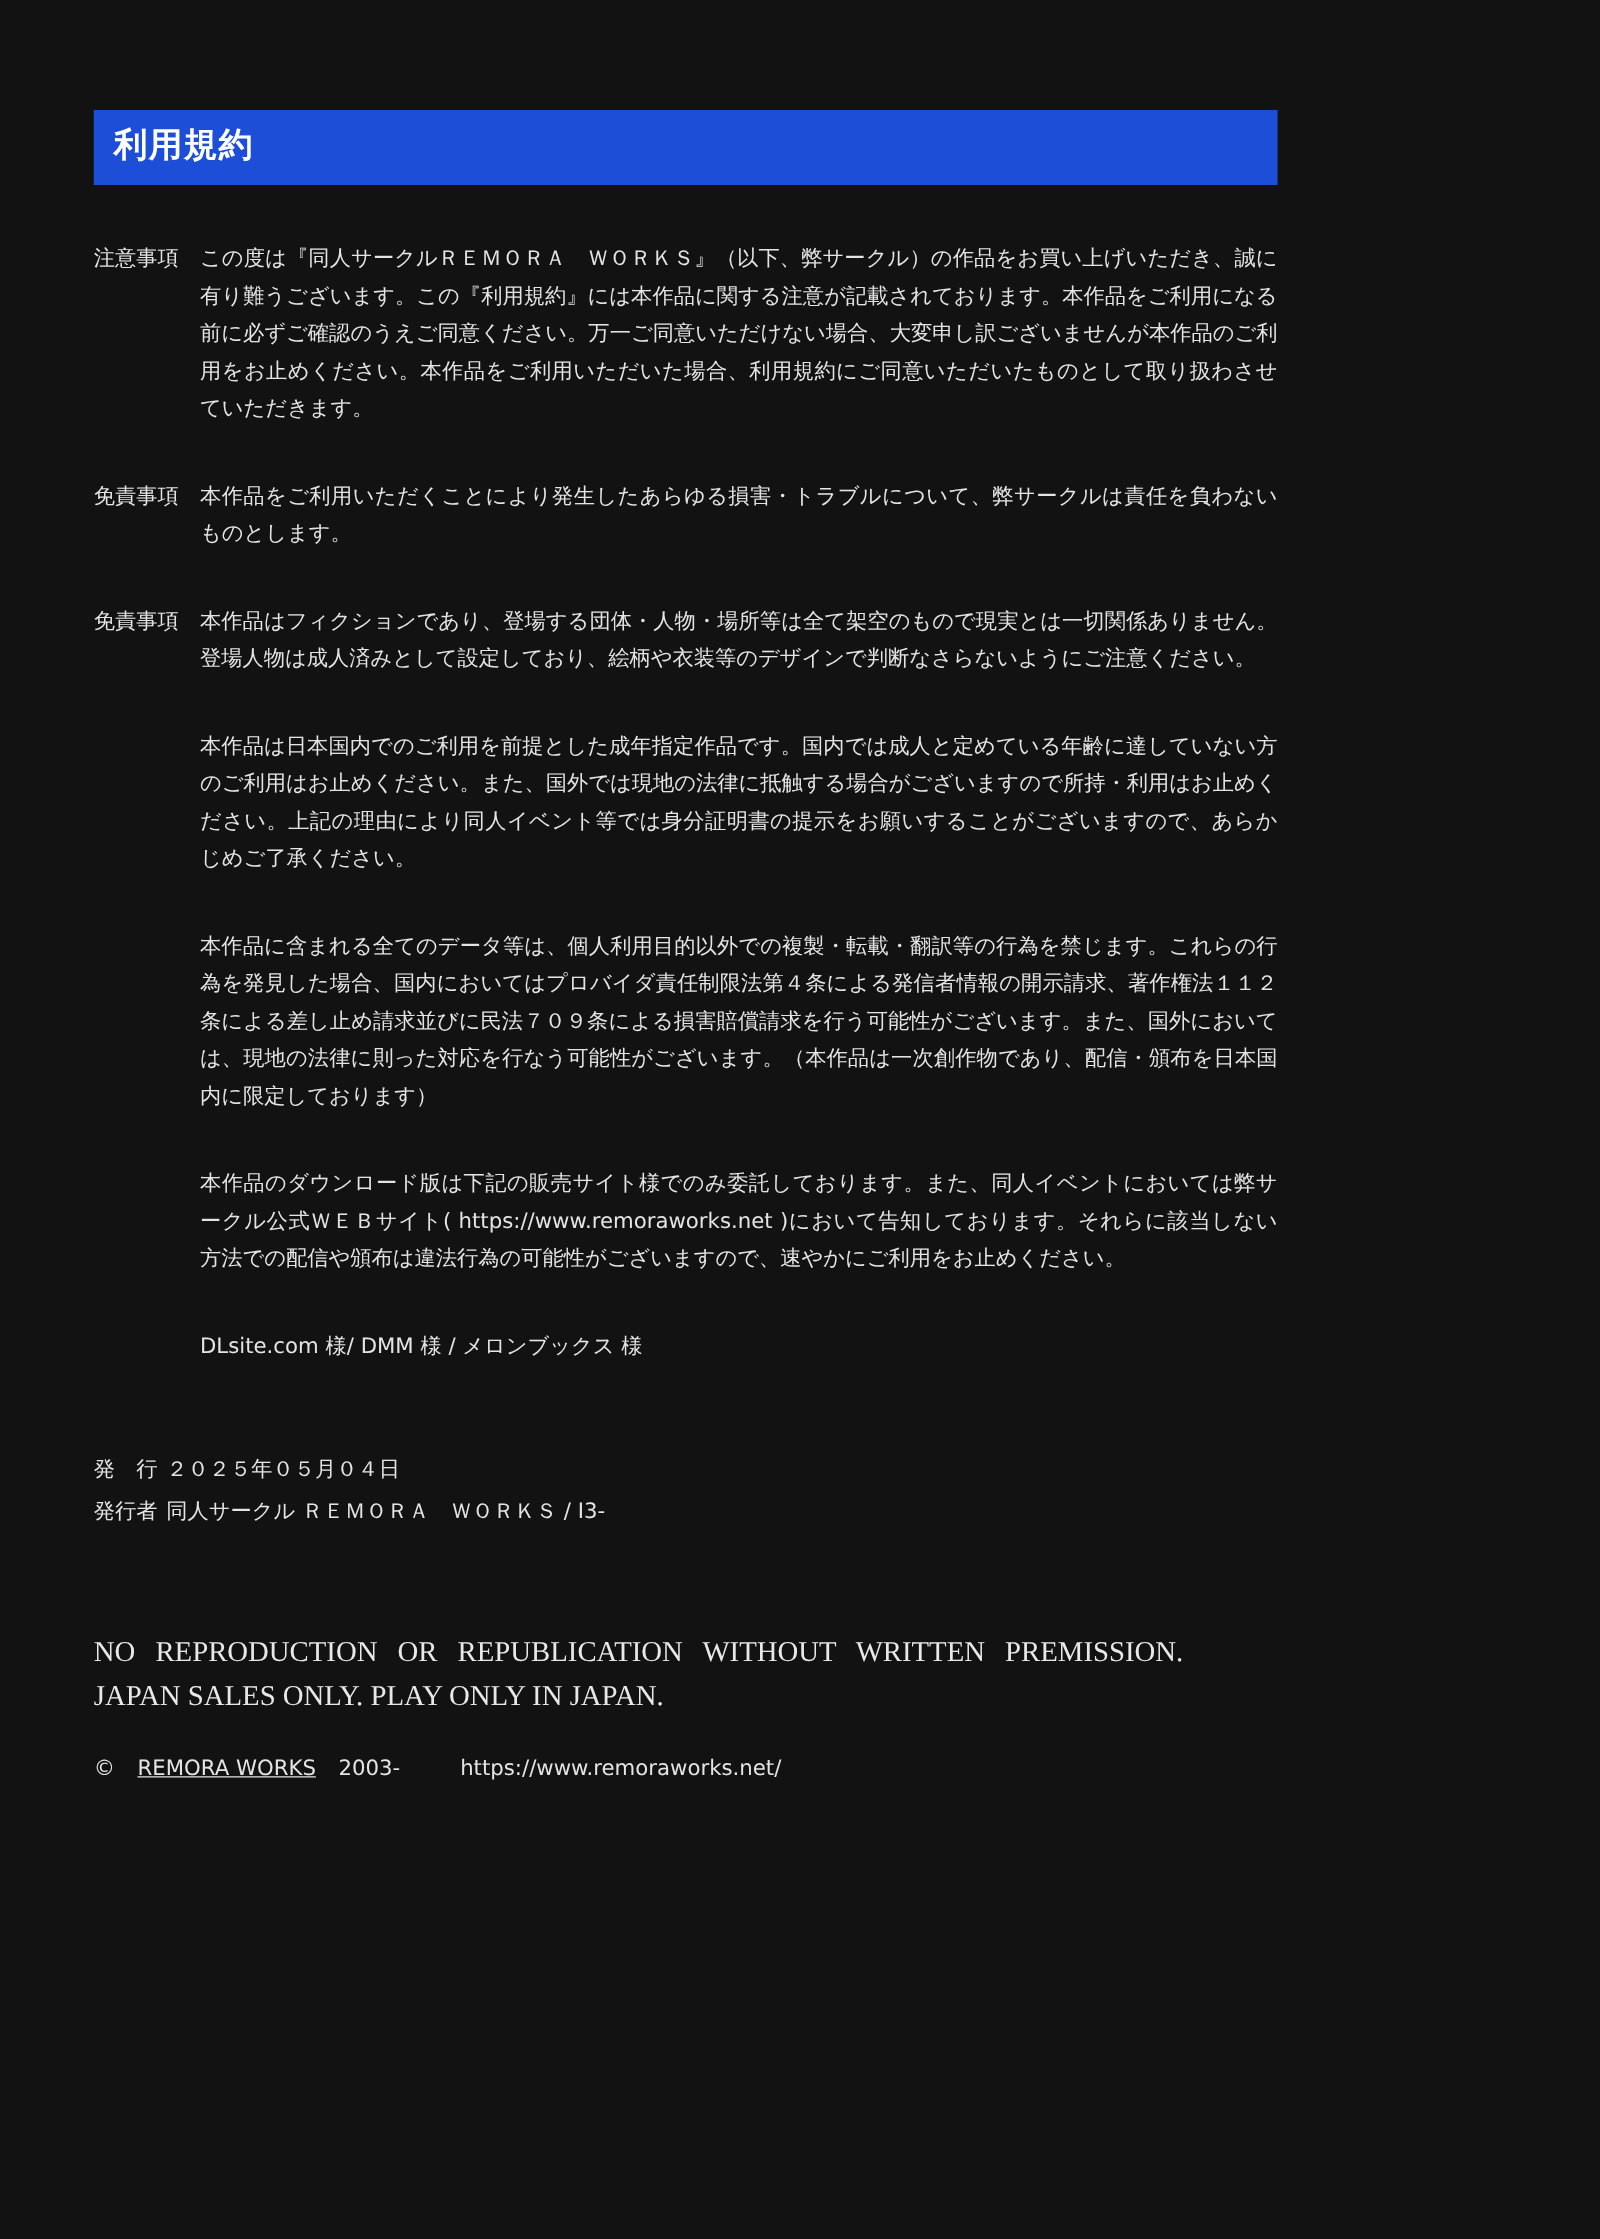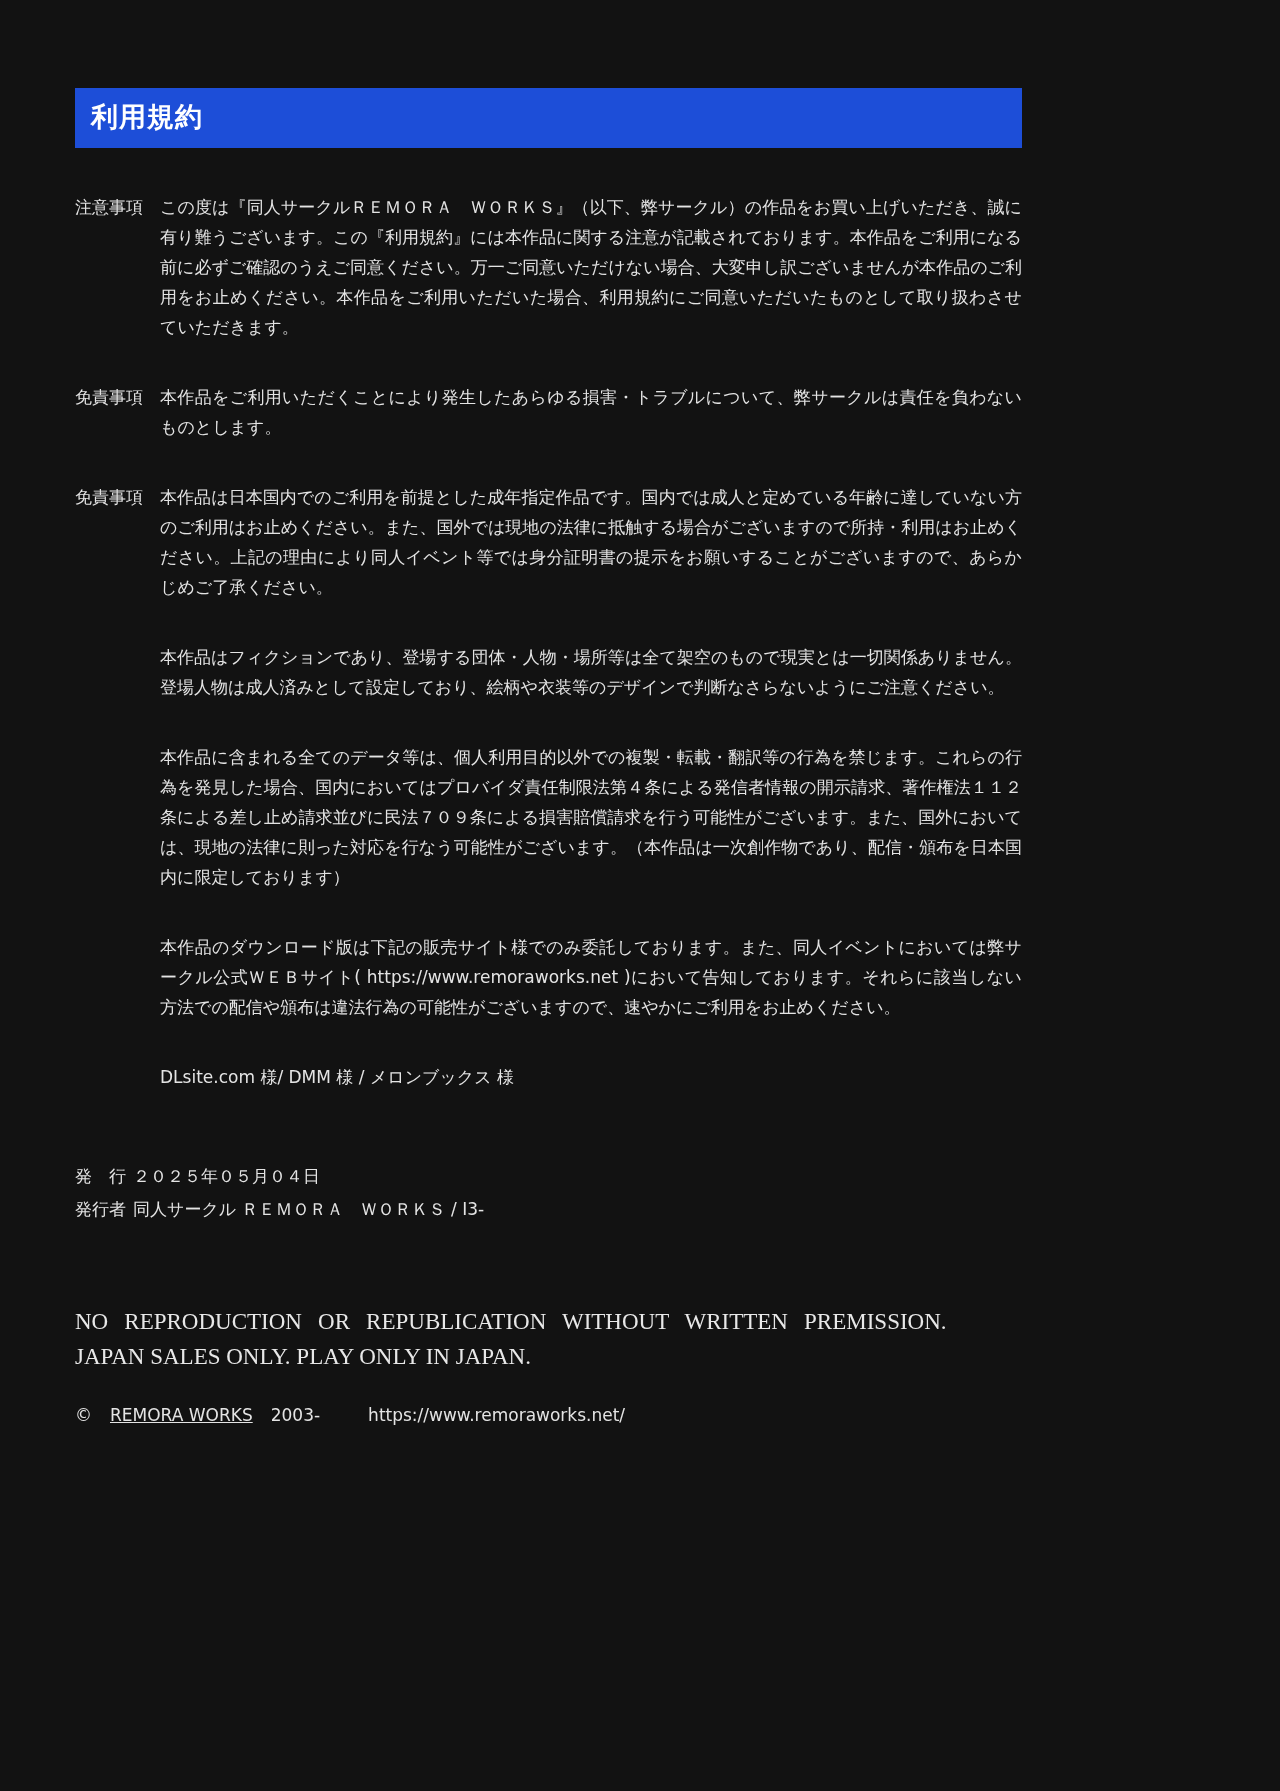--- a/index.html
+++ b/index.html
@@ -116,22 +116,22 @@
     <div class="section">
       <div class="section-label">免責事項</div>
       <div class="section-body">
         <p>本作品をご利用いただくことにより発生したあらゆる損害・トラブルについて、弊サークルは責任を負わないものとします。</p>
       </div>
     </div>
 
     <div class="section">
       <div class="section-label">免責事項</div>
       <div class="section-body">
+        <p>本作品はフィクションであり、登場する団体・人物・場所等は全て架空のもので現実とは一切関係ありません。登場人物は成人済みとして設定しており、絵柄や衣装等のデザインで判断なさらないようにご注意ください。</p>
         <p>本作品は日本国内でのご利用を前提とした成年指定作品です。国内では成人と定めている年齢に達していない方のご利用はお止めください。また、国外では現地の法律に抵触する場合がございますので所持・利用はお止めください。上記の理由により同人イベント等では身分証明書の提示をお願いすることがございますので、あらかじめご了承ください。</p>
-        <p>本作品はフィクションであり、登場する団体・人物・場所等は全て架空のもので現実とは一切関係ありません。登場人物は成人済みとして設定しており、絵柄や衣装等のデザインで判断なさらないようにご注意ください。</p>
         <p>本作品に含まれる全てのデータ等は、個人利用目的以外での複製・転載・翻訳等の行為を禁じます。これらの行為を発見した場合、国内においてはプロバイダ責任制限法第４条による発信者情報の開示請求、著作権法１１２条による差し止め請求並びに民法７０９条による損害賠償請求を行う可能性がございます。また、国外においては、現地の法律に則った対応を行なう可能性がございます。（本作品は一次創作物であり、配信・頒布を日本国内に限定しております）</p>
         <p>本作品のダウンロード版は下記の販売サイト様でのみ委託しております。また、同人イベントにおいては弊サークル公式ＷＥＢサイト( https://www.remoraworks.net )において告知しております。それらに該当しない方法での配信や頒布は違法行為の可能性がございますので、速やかにご利用をお止めください。</p>
         <p>DLsite.com 様/ DMM 様 / メロンブックス 様</p>
       </div>
     </div>
 
     <div class="colophon">
       <div class="colophon-row">
         <div class="colophon-label">発　行</div>
         <div class="colophon-value">２０２５年０５月０４日</div>

